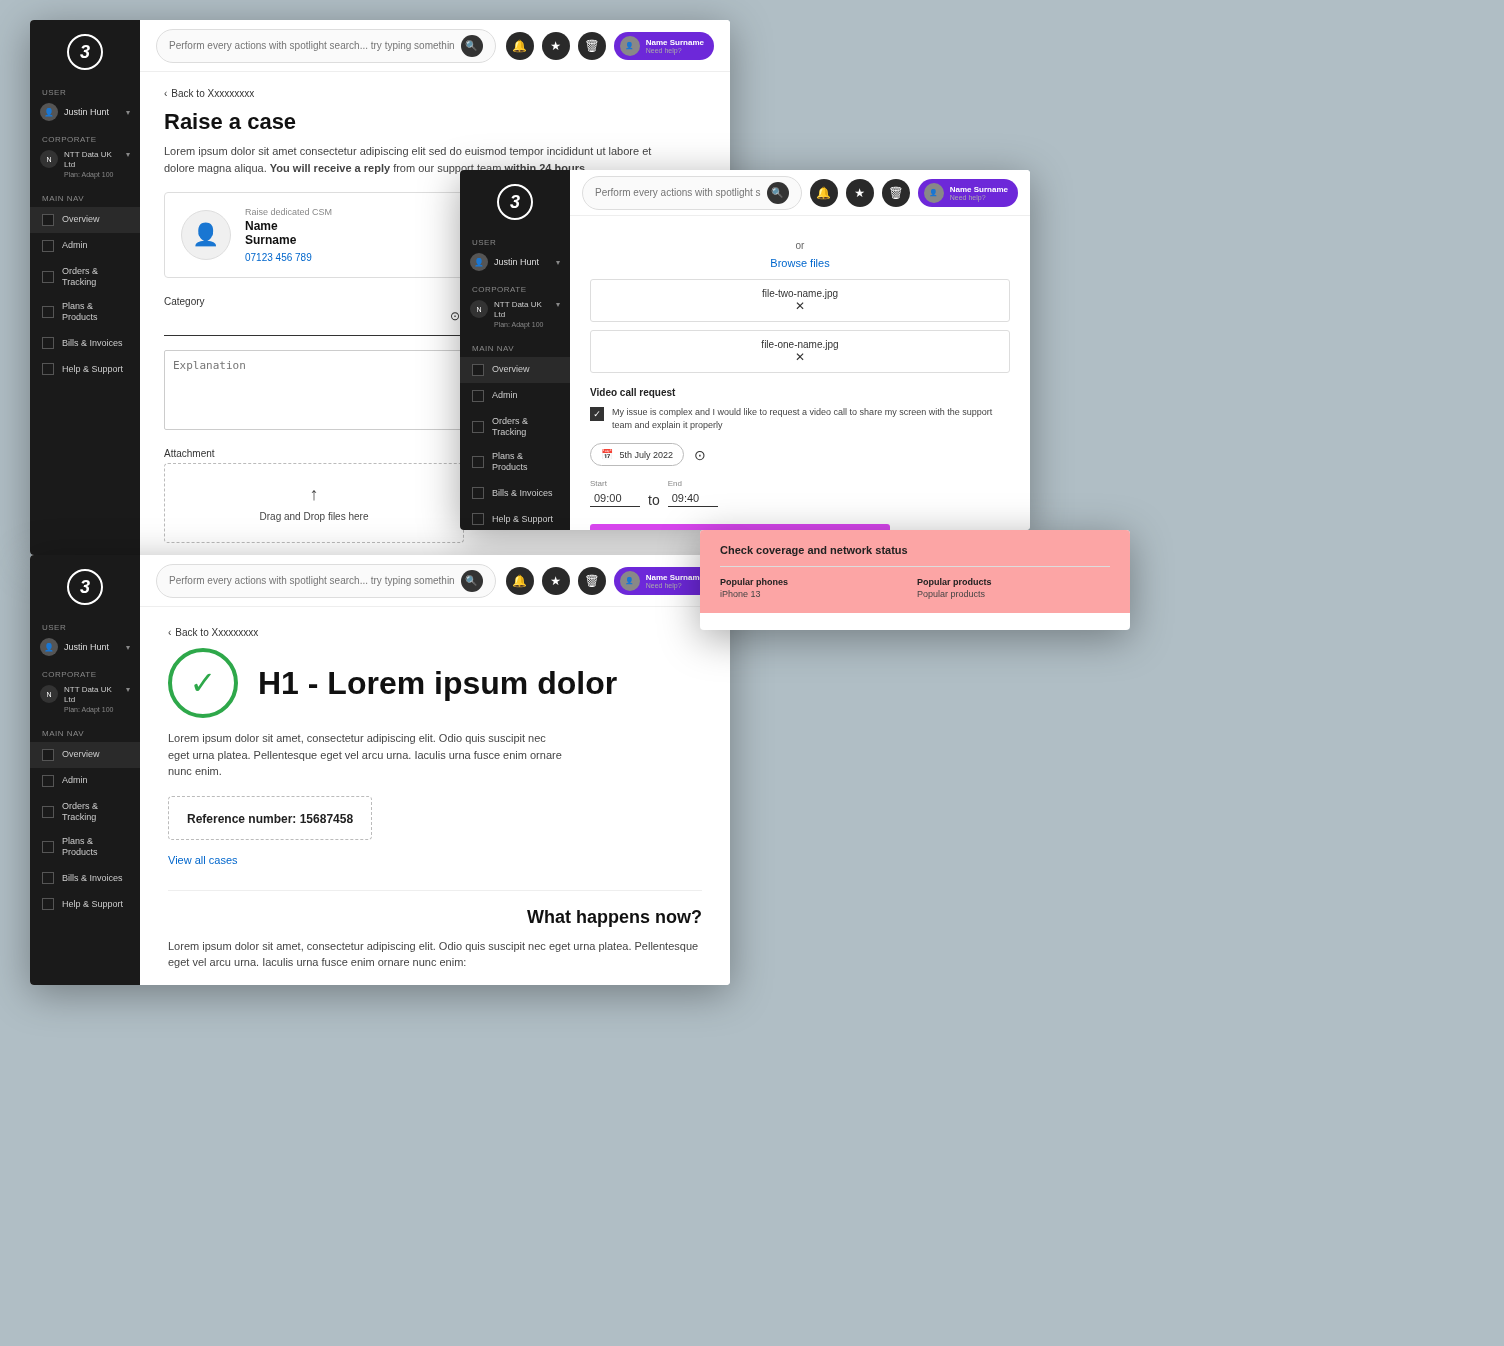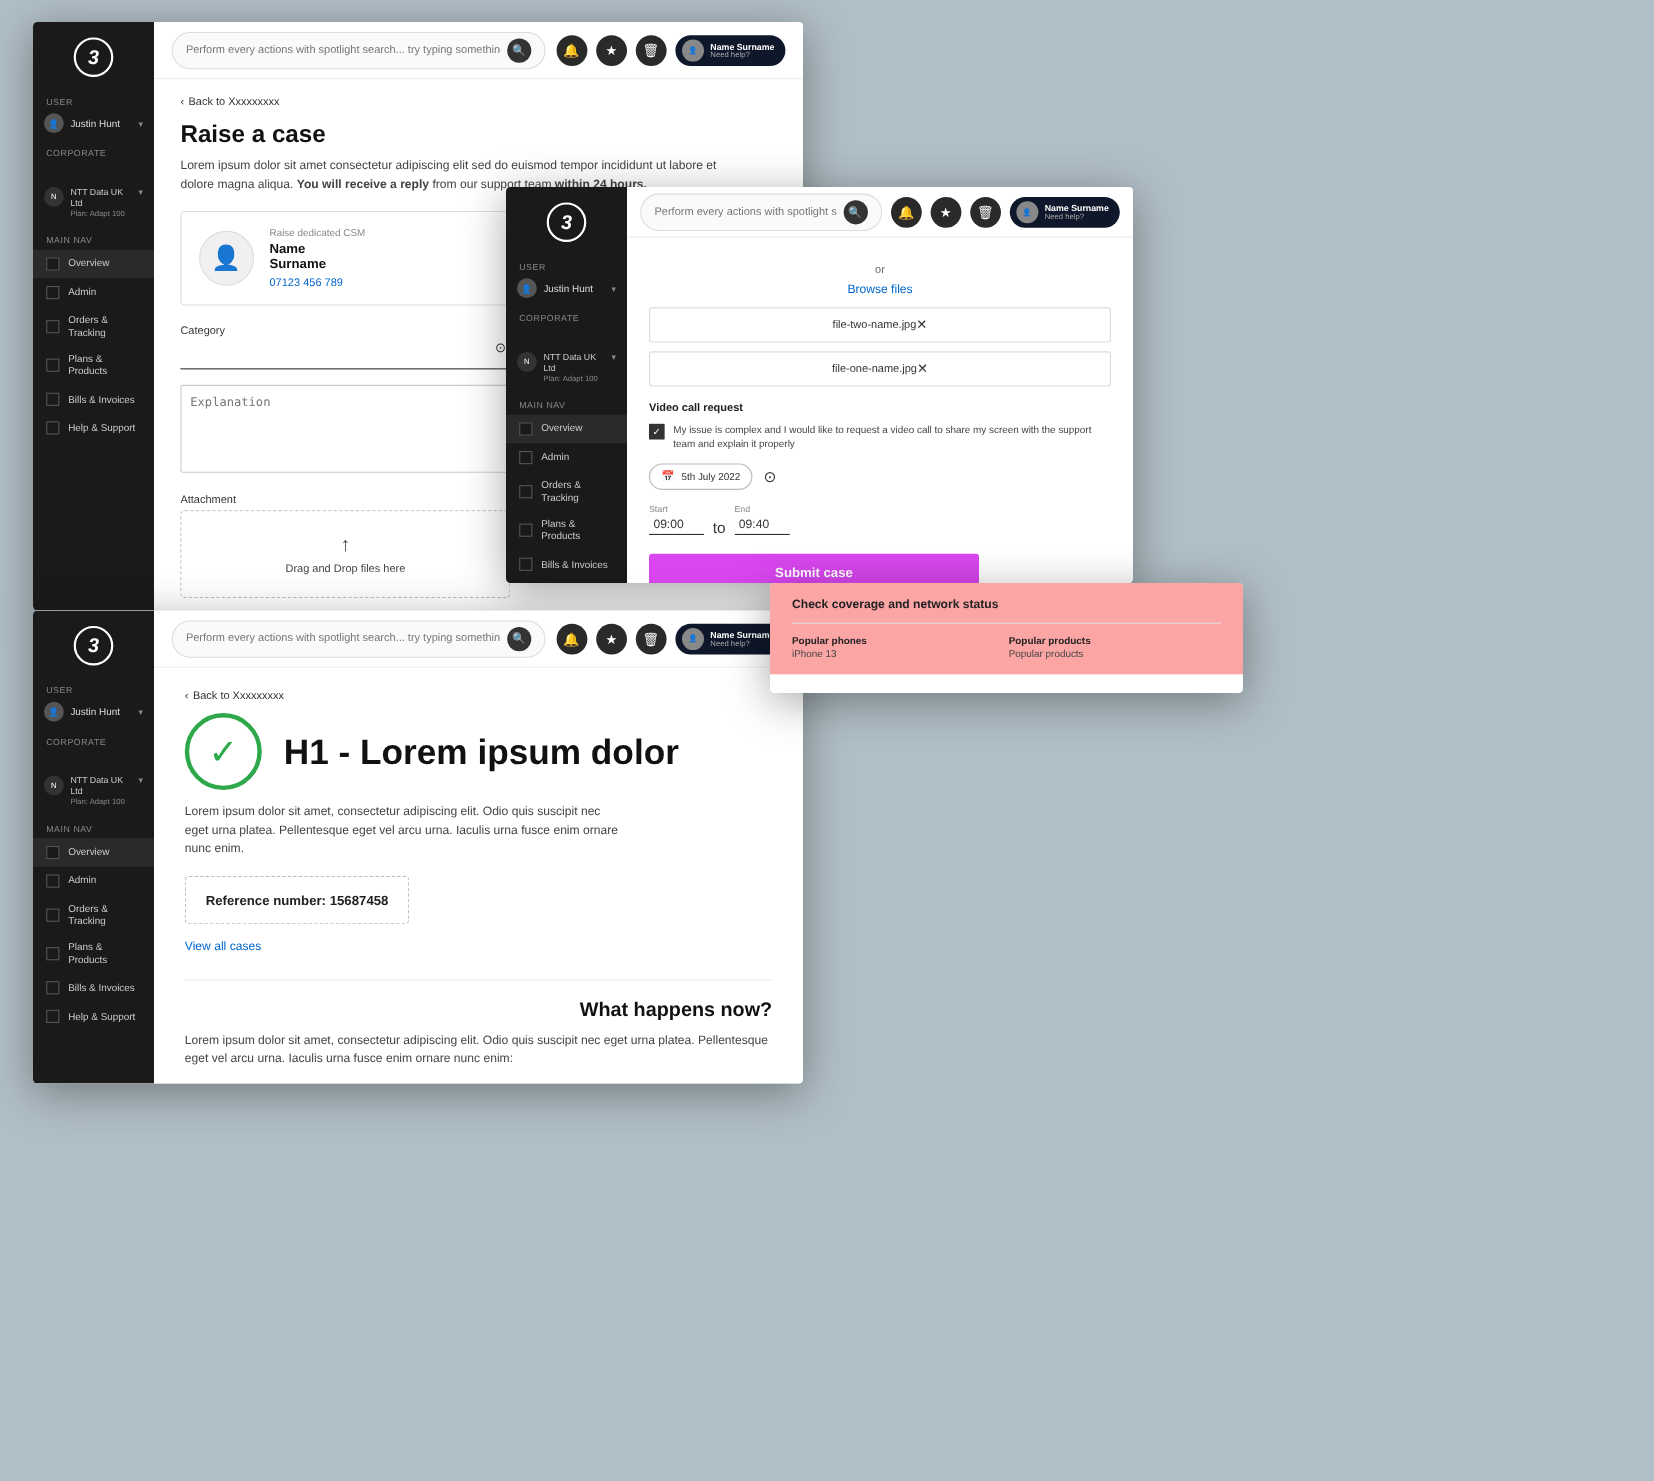--- a/index.html
+++ b/index.html
@@ -129,21 +129,20 @@
     .sidebar-chevron {
       font-size: 8px;
       color: #888;
     }
 
     .sidebar-corp {
       display: flex;
       align-items: flex-start;
       gap: 6px;
       padding: 4px 10px 8px;
-      margin-top: 20px;
     }
 
     .sidebar-corp-icon {
       width: 18px;
       height: 18px;
       border-radius: 50%;
       background: #333;
       display: flex;
       align-items: center;
       justify-content: center;
@@ -268,21 +267,21 @@
       justify-content: center;
       color: #fff;
       font-size: 12px;
       cursor: pointer;
     }
 
     .topbar-user-chip {
       display: flex;
       align-items: center;
       gap: 6px;
-      background: #0f172a;
+      background: #6d28d9;
       border-radius: 16px;
       padding: 4px 10px 4px 6px;
       cursor: pointer;
     }
 
     .topbar-user-avatar {
       width: 20px;
       height: 20px;
       border-radius: 50%;
       background: #888;
@@ -514,20 +513,21 @@
     .file-row {
       display: flex;
       align-items: center;
       justify-content: center;
       border: 1px solid #ddd;
       border-radius: 3px;
       padding: 8px 12px;
       margin-bottom: 8px;
       font-size: 10px;
       color: #333;
+      flex-direction: column;
     }
 
     .file-row-close {
       cursor: pointer;
       color: #333;
       font-size: 12px;
     }
 
     
     .video-call-section {

